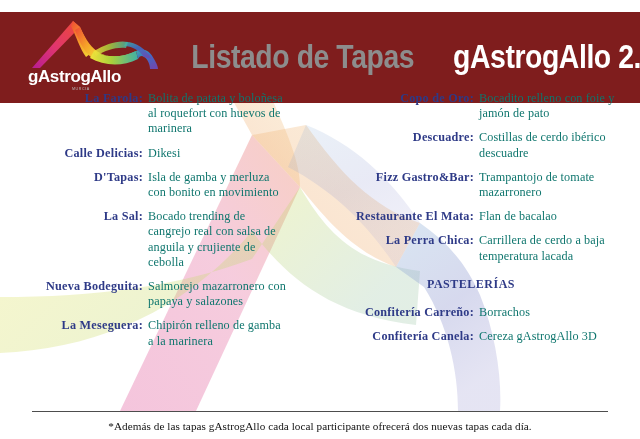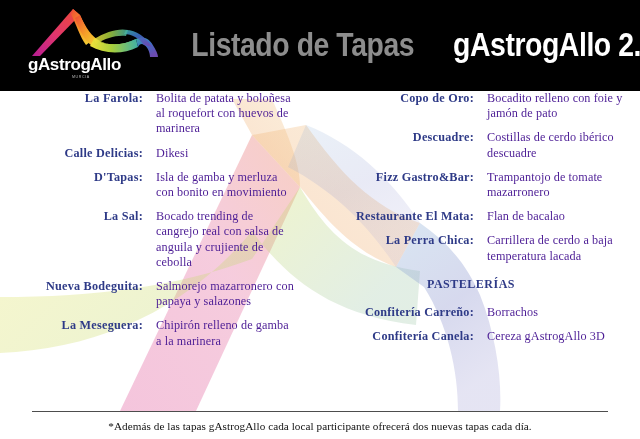--- a/index.html
+++ b/index.html
@@ -7,23 +7,23 @@
     background: #ffffff;
   }
   body {
     width: 640px; height: 439px;
     position: relative; overflow: hidden;
     font-family: "Liberation Serif", "DejaVu Serif", serif;
   }
 
   
   .header {
-    position: absolute; left: 0; top: 0;
+    position: absolute; left: 0; top: 12px;
     width: 640px; height: 91px;
-    background: #000000;
+    background: #7f1d1d;
     overflow: hidden;
   }
   .logo {
     position: absolute; left: 26px; top: 6px;
     width: 140px; height: 80px;
   }
   .logo-swoosh {
     position: absolute; left: 0; top: 0;
     width: 140px; height: 52px;
   }
@@ -108,29 +108,29 @@
     margin-bottom: 9px;
   }
   .entry-name {
     flex: 0 0 auto;
     text-align: right;
     font-weight: bold;
     color: #2e3a87;
     font-size: 12.2px;
     line-height: 15.2px;
     letter-spacing: 0.25px;
-    padding-right: 13px;
+    padding-right: 5px;
     white-space: nowrap;
   }
   .col-left .entry-name  { width: 131px; }
   .col-right .entry-name { width: 144px; }
 
   .entry-desc {
     flex: 1 1 auto;
-    color: #4c1d95;
+    color: #0f766e;
     font-size: 12.2px;
     line-height: 15.2px;
     letter-spacing: 0.1px;
   }
   .entry-desc span { display: block; }
 
   .section-heading {
     text-align: center;
     font-weight: bold;
     color: #2e3a87;

